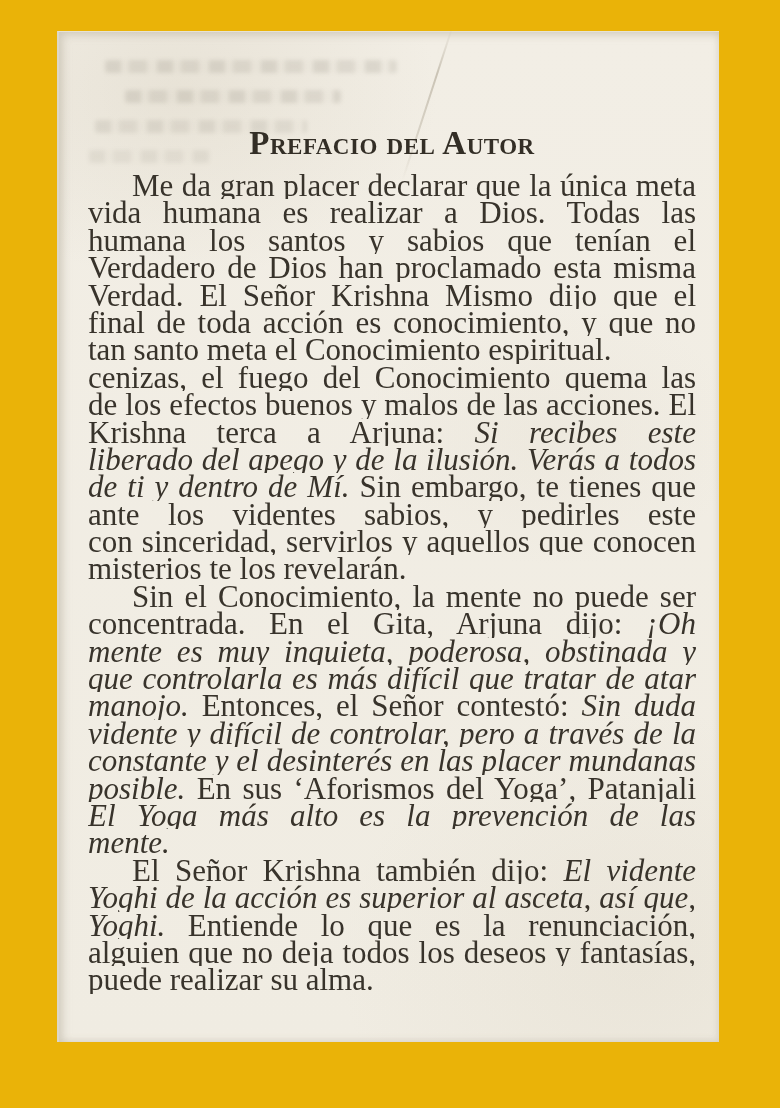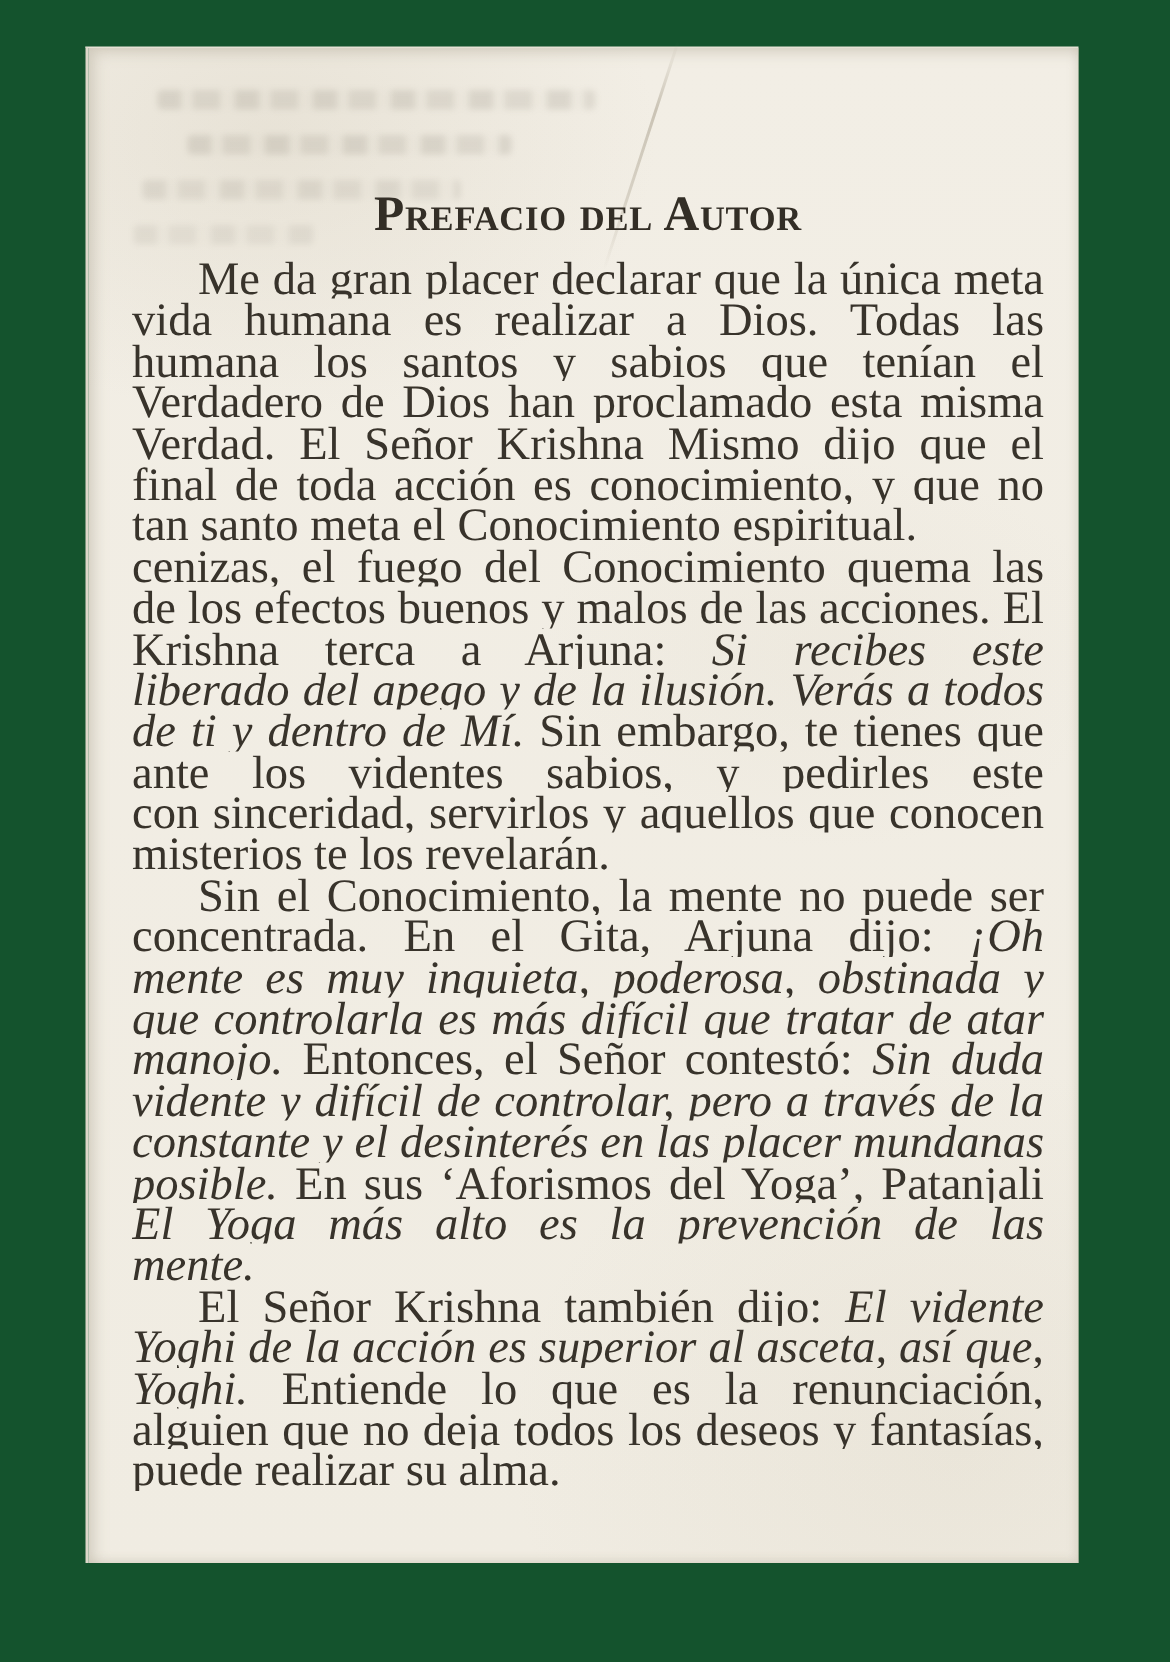--- a/index.html
+++ b/index.html
@@ -8,21 +8,21 @@
     background: #ffffff;
     width: 780px;
     height: 1108px;
     overflow: hidden;
     font-family: "Liberation Serif", serif;
   }
   .stage {
     position: relative;
     width: 780px;
     height: 1108px;
-    background: #14532d;
+    background: #eab308;
   }
   
   .scan-page {
     position: absolute;
     left: 57px;
     top: 31px;
     width: 660px;
     height: 1010px;
     background:
       radial-gradient(ellipse 420px 300px at 18% 6%, rgba(205,196,176,0.28), transparent 62%),

